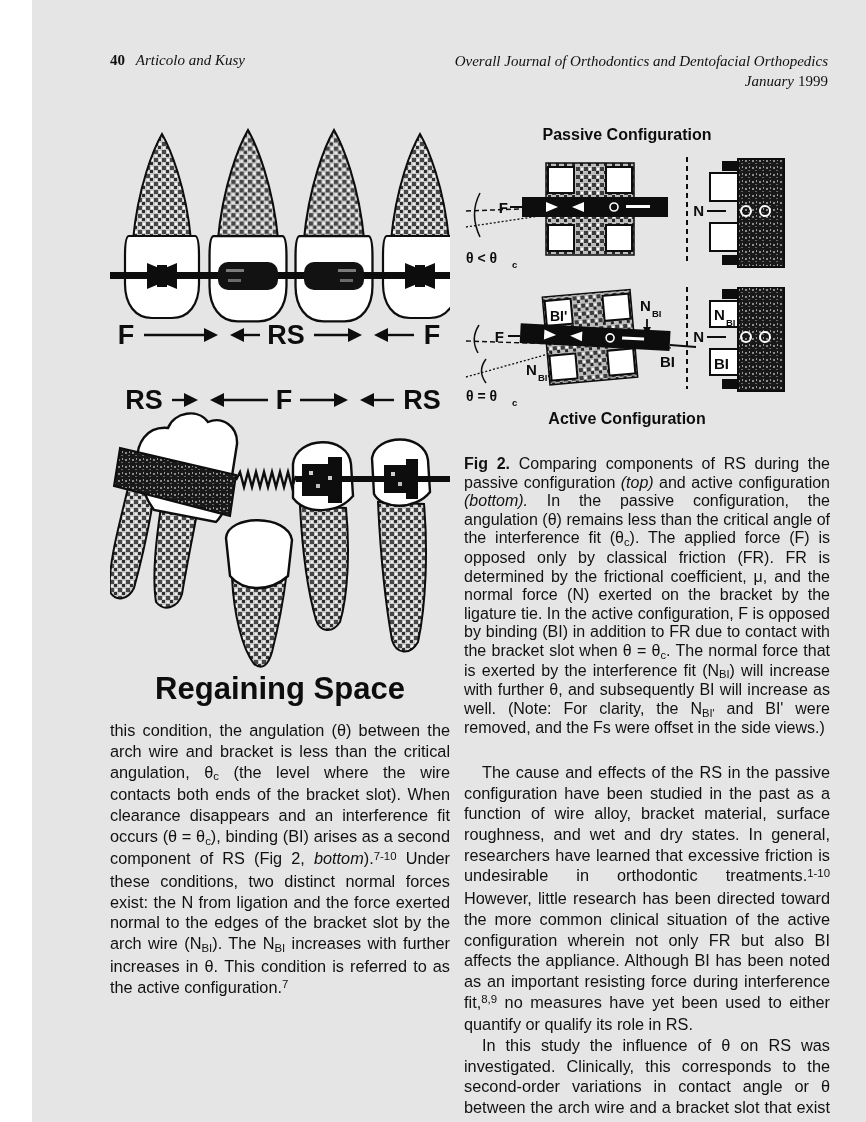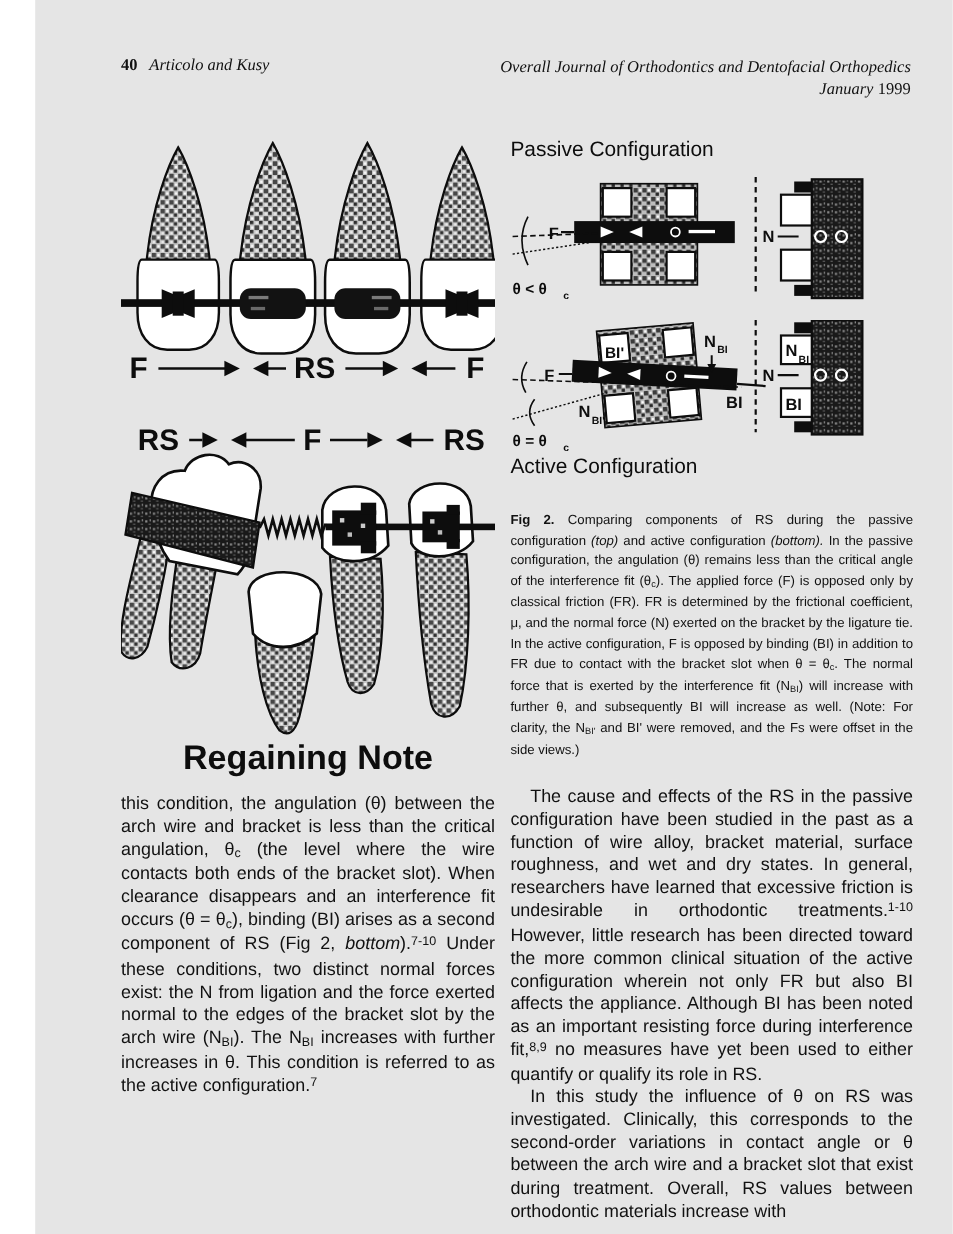--- a/index.html
+++ b/index.html
@@ -13,32 +13,32 @@
   .h-right { text-align:right; line-height:1.3; }
   .h-journal { font-style:italic; }
   .h-month { font-style:italic; }
   .h-year { font-style:normal; margin-left:4px;text-align:right; }
 
   .col-left  { position:absolute; left:78px;  top:112px; width:340px; }
   .col-right { position:absolute; left:432px; top:126px; width:366px; }
 
   .fig-big-title { font-family:"Liberation Sans",sans-serif; font-weight:bold; font-size:31px;
                    text-align:center; color:#0d0d0d; line-height:1.1; }
-  .fig2-title { font-family:"Liberation Sans",sans-serif; font-weight:normal; font-size:19px;
-                padding-right:40px; color:#0d0d0d; }
+  .fig2-title { font-family:"Liberation Sans",sans-serif; font-weight:bold; font-size:16px;
+                text-align:center; padding-right:40px; color:#0d0d0d; }
 
   svg { display:block; }
   .svg-closing   { margin-top:16px; }
   .svg-regaining { margin-top:24px; }
   .svg-passive   { margin-top:7px; }
   .svg-active    { margin-top:4px; }
   .title-regain  { margin-top:0px; }
   .title-active  { margin-top:3px; }
 
-  .caption { font-family:"Liberation Sans",sans-serif; font-size:12px; line-height:18.6px;
+  .caption { font-family:"Liberation Sans",sans-serif; font-size:16px; line-height:18.6px;
              text-align:justify; color:#111; margin:6px 0 0 0; }
   .cap2 { margin-top:27px; }
   .body-text { font-family:Liberation Sans, sans-serif; font-size:16.3px; line-height:20.7px;
                text-align:justify; color:#111; margin:14px 0 0 0; }
   .body-right { margin-top:24px; }
   .body-right2 { margin-top:0; }
   .indent { text-indent:18px; }
 
   .b { font-weight:bold; }
   .i { font-style:italic; }
@@ -204,21 +204,21 @@
       </g>
       <g transform="translate(291,99)">
         <rect x="-17" y="-14" width="34" height="28" fill="#0d0d0d"></rect>
         <rect x="5" y="-20" width="12" height="9" fill="#0d0d0d"></rect>
         <rect x="5" y="11" width="12" height="9" fill="#0d0d0d"></rect>
         <rect x="-10" y="-7" width="4" height="4" fill="#cfcfcf"></rect>
         <rect x="-3" y="3" width="4" height="4" fill="#bdbdbd"></rect>
       </g>
     </svg>
 
-    <div class="fig-big-title title-regain">Regaining Note</div>
+    <div class="fig-big-title title-regain">Regaining Space</div>
 
 
     <p class="body-text"><span>this condition, the angulation (θ) between the arch wire and bracket is less than the critical angulation, θ</span><span class="sub">c</span><span> (the level where the wire contacts both ends of the bracket slot). When clearance disappears and an interference fit occurs (θ = θ</span><span class="sub">c</span><span>), binding (BI) arises as a second component of RS (Fig 2, </span><span class="i">bottom</span><span>).</span><span class="sup">7-10</span><span> Under these conditions, two distinct normal forces exist: the N from ligation and the force exerted normal to the edges of the bracket slot by the arch wire (N</span><span class="sub">BI</span><span>). The N</span><span class="sub">BI</span><span> increases with further increases in θ. This condition is referred to as the active configuration.</span><span class="sup">7</span></p>
   </div>
 
   <div class="col-right">
 
     <div class="fig2-title">Passive Configuration</div>
 
     <svg class="svg-passive" width="366" height="132" viewBox="0 0 366 132">

